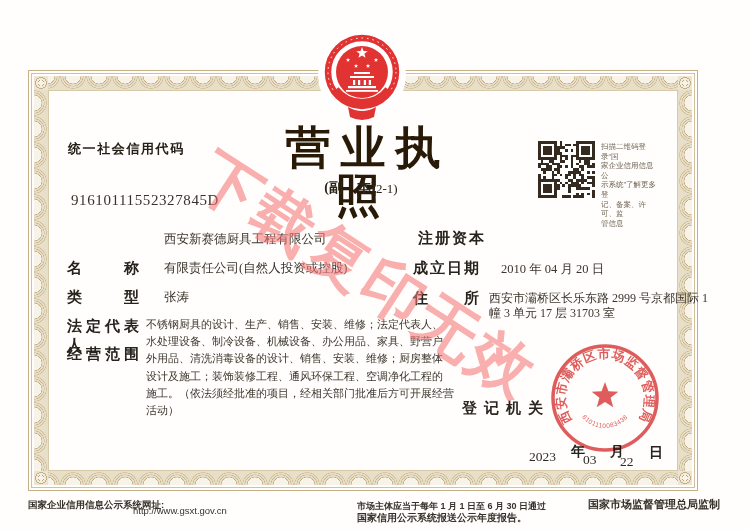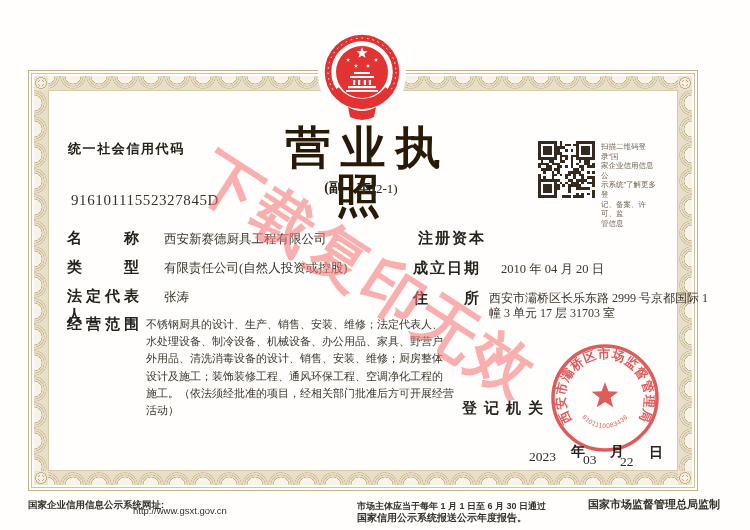--- a/index.html
+++ b/index.html
@@ -54,21 +54,21 @@
   .subtitle{position:absolute;left:250px;top:178px;width:226px;text-align:center;z-index:3;color:#2c2418;}
   .subtitle .main{font-family:"Liberation Serif",serif;font-size:14px;font-weight:bold;}
   .subtitle .copyno{font-family:"Liberation Serif",serif;font-size:13px;position:relative;top:1px;left:-4px;}
   .qr{position:absolute;left:538px;top:141px;z-index:3;}
   .qr-caption{position:absolute;left:601px;top:142px;width:58px;z-index:3;font-size:7.5px;line-height:9.6px;color:#6e6152;}
 
   
   .row{position:absolute;display:flex;z-index:3;}
   .flabel{display:inline-block;font-weight:bold;font-size:15px;color:#26221c;
           text-align:justify;text-align-last:justify;}
-  .flabel.l{width:72px;} .flabel.r{width:66px;}
+  .flabel.l{width:72px;margin-top:30px;} .flabel.r{width:66px;}
   .fvalue{font-family:"Liberation Serif",serif;font-size:12.5px;color:#3b342c;margin-left:25px;padding-top:2px;white-space:nowrap;}
   .scope-lines .line{font-family:"Liberation Serif",serif;font-size:11px;line-height:17.2px;color:#3b342c;white-space:nowrap;}
   .addr-lines .line{font-family:"Liberation Serif",serif;font-size:12px;line-height:14.5px;color:#3b342c;white-space:nowrap;}
 
   
   .authority{position:absolute;left:462px;top:399px;font-size:15px;font-weight:bold;letter-spacing:7px;color:#2b2620;z-index:3;}
   .dt{position:absolute;z-index:3;}
   .dt.num{font-family:"Liberation Serif",serif;font-size:13.5px;color:#2e2a24;}
   .dt.unit{font-size:14px;font-weight:bold;color:#26221c;}
 

